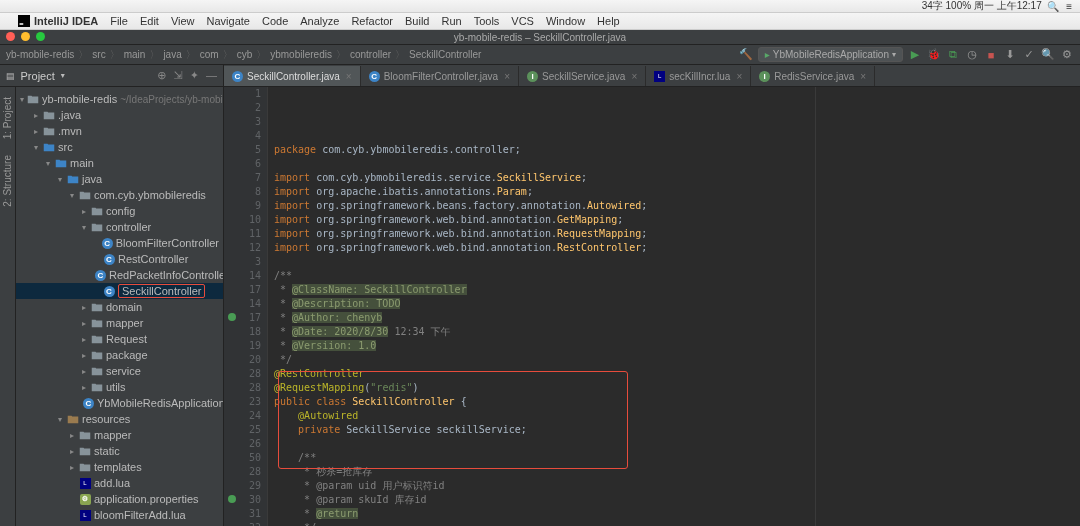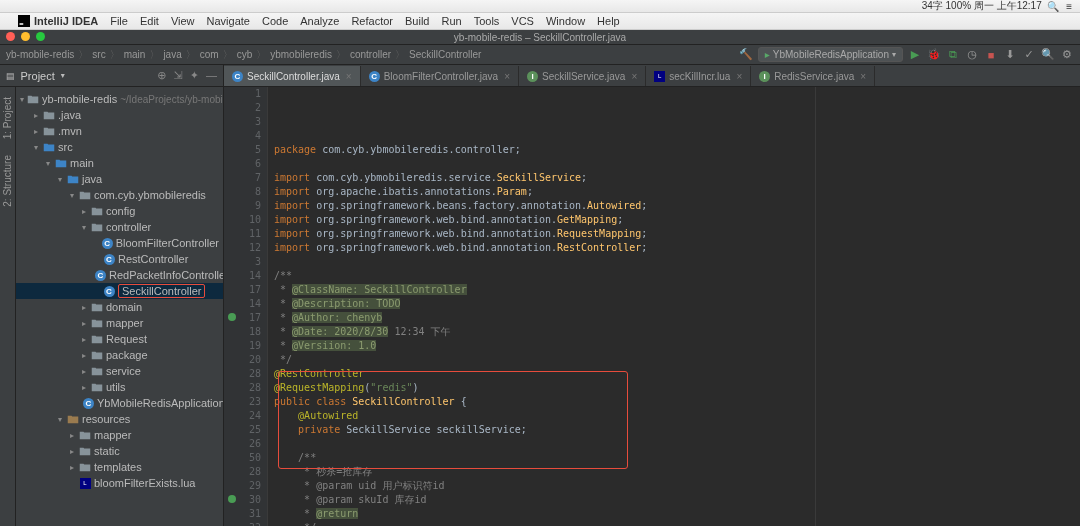--- a/index.html
+++ b/index.html
@@ -378,20 +378,41 @@
             <path class="dir-icon" d="M1 2h5l1 1h8v9H1z"></path>
           </svg>
         </span>
         <span>templates</span>
       </div>
       <div class="node" style="padding-left: 52px;">
         <span class="arr"></span>
         <span class="ficon">
           <span class="file-lua">L</span>
         </span>
+        <span>add.lua</span>
+      </div>
+      <div class="node" style="padding-left: 52px;">
+        <span class="arr"></span>
+        <span class="ficon">
+          <span class="file-j" style="background:#89a551">⚙</span>
+        </span>
+        <span>application.properties</span>
+      </div>
+      <div class="node" style="padding-left: 52px;">
+        <span class="arr"></span>
+        <span class="ficon">
+          <span class="file-lua">L</span>
+        </span>
+        <span>bloomFilterAdd.lua</span>
+      </div>
+      <div class="node" style="padding-left: 52px;">
+        <span class="arr"></span>
+        <span class="ficon">
+          <span class="file-lua">L</span>
+        </span>
         <span>bloomFilterExists.lua</span>
       </div>
     </div>
   <div class="editor">
     <div class="gutter" id="gutter">
         <div class="gline">1</div>
         <div class="gline">2</div>
         <div class="gline">3</div>
         <div class="gline">4</div>
         <div class="gline">5</div>

